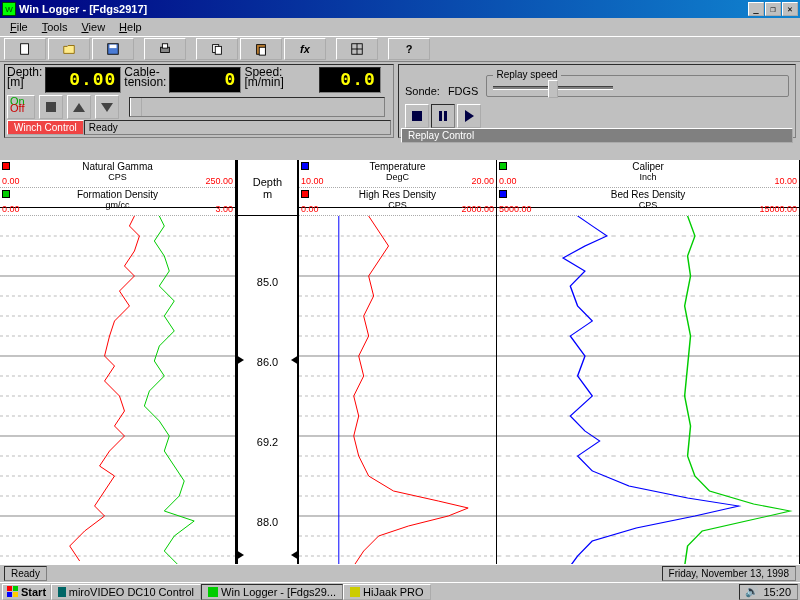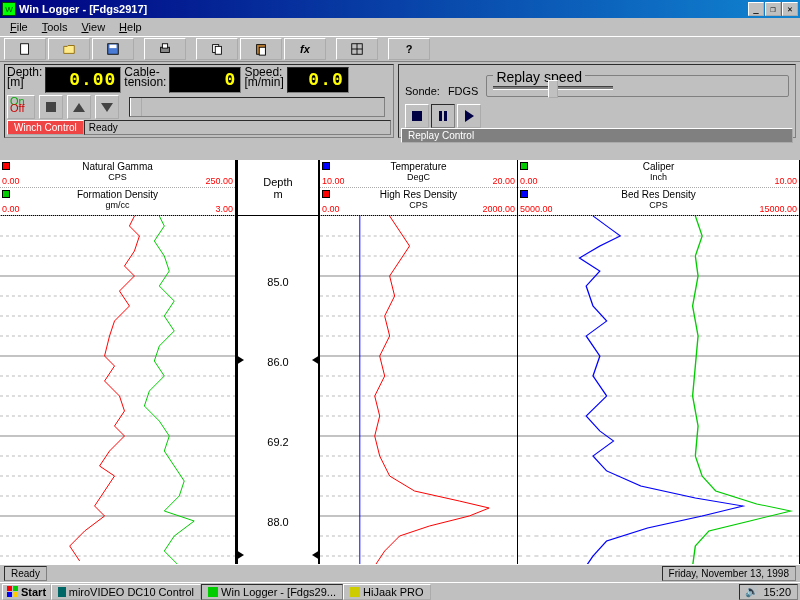--- a/index.html
+++ b/index.html
@@ -18,53 +18,53 @@
 .tbtn { width: 42px; height: 22px; border: 1px outset #fff; background: #c0c0c0; display: flex; align-items: center; justify-content: center; font-size: 10px; }
 .tbtn svg { width: 14px; height: 14px; }
 .tsep { width: 6px; }
 
 .controlrow { background: #c0c0c0; height: 78px; display: flex; gap: 4px; padding: 2px 4px; }
 .panel { border: 1px inset #808080; background: #c0c0c0; padding: 2px; }
 .lcd-group { display: flex; gap: 3px; align-items: flex-start; }
 .lcd-block { display: flex; flex-direction: column; align-items: flex-start; }
 .lcd-label { font-size: 12px; line-height: 10px; }
 .lcd { background: #000; color: #ff0; font-family: "Courier New", monospace; font-size: 18px; font-weight: bold; padding: 2px 4px; border: 1px inset #808080; text-align: right; letter-spacing: 1px; }
-.lcd.w1 { width: 76px; } .lcd.w2 { width: 72px; } .lcd.w3 { width: 62px; }
+.lcd.w1 { width: 76px; } .lcd.w2 { width: 72px; } .lcd.w3 { width: 62px; margin-left: 32px; }
 
 .btnrow { display: flex; gap: 2px; margin-top: 3px; }
 .sqbtn { width: 24px; height: 24px; border: 1px outset #fff; background: #c0c0c0; display: flex; align-items: center; justify-content: center; }
 .onoff { width: 28px; height: 24px; border: 1px outset #fff; background: #c0c0c0; display: flex; flex-direction: column; font-size: 7px; line-height: 7px; align-items: flex-start; padding: 2px; }
 .onoff .on { color: #0a0; } .onoff .off { color: #c00; }
 
 .tablabel { background: #ef4444; color: #fff; font-size: 10px; padding: 1px 6px; border: 1px outset #fff; display: inline-block; }
 .tablabel.gray { background: #808080; }
 .statusthin { background: #c0c0c0; border: 1px inset #808080; font-size: 10px; padding: 1px 4px; }
 
 .replay-panel { display: flex; align-items: flex-end; gap: 8px; padding: 4px; }
 .fieldset { border: 1px solid #808080; border-radius: 2px; padding: 4px 6px 6px; position: relative; margin-top: 4px; }
-.fieldset .legend { position: absolute; top: -7px; left: 6px; background: #c0c0c0; padding: 0 3px; font-size: 14px; }
+.fieldset .legend { position: absolute; top: -7px; left: 6px; background: #c0c0c0; padding: 0 3px; font-size: 10px; }
 .slider-track { width: 120px; height: 4px; background: #808080; border-top: 1px solid #404040; border-bottom: 1px solid #fff; margin-top: 6px; position: relative; }
 .slider-thumb { width: 10px; height: 18px; background: #c0c0c0; border: 1px outset #fff; position: absolute; top: -7px; left: 55px; }
 
 .hslider { flex: 1; display: flex; align-items: center; padding: 0 6px; }
 .hslider .track { flex: 1; height: 20px; border: 1px inset #808080; background: #c0c0c0; position: relative; }
 .hslider .thumb { width: 12px; height: 26px; background: #c0c0c0; border: 1px outset #fff; position: absolute; left: 0; top: -4px; }
 
 
 .chartarea { position: absolute; top: 160px; left: 0; right: 0; bottom: 36px; background: #fff; display: flex; }
 .track { position: relative; border-right: 1px solid #000; overflow: hidden; }
-.track-header { height: 56px; background: #fff; border-bottom: 1px solid #000; }
+.track-header { height: 48px; background: #fff; border-bottom: 1px solid #000; }
 .hdr-row { height: 28px; position: relative; border-bottom: 1px dotted #aaa; font-size: 10px; }
 .hdr-title { position: absolute; left: 0; right: 0; top: 1px; text-align: center; font-size: 10px; }
 .hdr-unit { position: absolute; left: 0; right: 0; top: 12px; text-align: center; font-size: 9px; }
 .hdr-min { position: absolute; left: 2px; bottom: 1px; color: #f00; font-size: 9px; }
 .hdr-max { position: absolute; right: 2px; bottom: 1px; color: #f00; font-size: 9px; }
 .color-box { width: 8px; height: 8px; position: absolute; left: 2px; top: 2px; border: 1px solid #000; }
 
-.depth-col { width: 84px; background: #fff; position: relative; border-left: 2px solid #000; border-right: 2px solid #000; }
+.depth-col { width: 63px; background: #fff; position: relative; border-left: 2px solid #000; border-right: 2px solid #000; }
 .depth-hdr { height: 56px; border-bottom: 1px solid #000; display: flex; flex-direction: column; align-items: center; justify-content: center; font-size: 10px; }
 .depth-tick { position: absolute; left: 0; right: 0; text-align: center; font-size: 11px; }
 .depth-marker { position: absolute; right: -2px; width: 0; height: 0; border-top: 5px solid transparent; border-bottom: 5px solid transparent; border-right: 8px solid #000; }
 .depth-marker.left { left: -2px; right: auto; border-right: none; border-left: 8px solid #000; }
 
 svg.curve { position: absolute; top: 56px; left: 0; width: 100%; }
 
 .statusbar { position: absolute; bottom: 18px; left: 0; right: 0; height: 18px; background: #c0c0c0; border-top: 1px solid #fff; display: flex; align-items: center; padding: 0 4px; }
 .statusbar .cell { border: 1px inset #808080; padding: 1px 6px; font-size: 10px; }
 .statusbar .spacer { flex: 1; }

